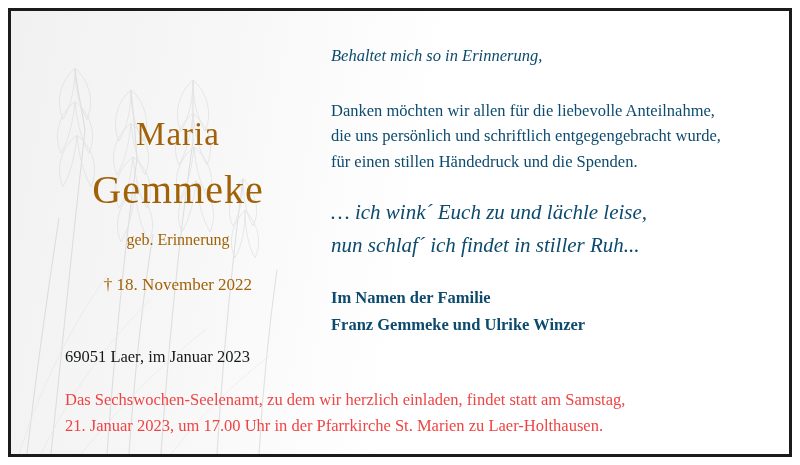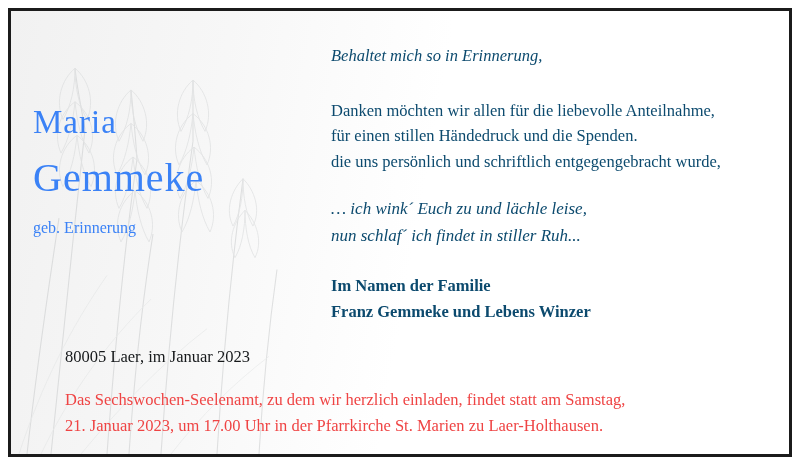--- a/index.html
+++ b/index.html
@@ -49,24 +49,24 @@
   .content {
     position: relative;
     width: 100%;
     height: 100%;
   }
 
   
   .name-block {
     position: absolute;
     left: 22px;
-    top: 92px;
+    top: 104px;
     width: 290px;
-    text-align: left;
-    color: #3b82f6;
+    text-align: center;
+    color: #a16207;
   }
   .name-line-1 {
     font-size: 33px;
     letter-spacing: 1px;
     line-height: 1.18;
   }
   .name-line-2 {
     font-size: 40px;
     letter-spacing: 1px;
     line-height: 1.18;
@@ -96,21 +96,21 @@
     line-height: 1.55;
   }
   .thanks {
     margin-top: 29px;
     font-size: 16.5px;
     line-height: 1.55;
   }
   .verse2 {
     margin-top: 22px;
     font-style: italic;
-    font-size: 17px;
+    font-size: 21px;
     line-height: 1.55;
   }
   .family {
     margin-top: 24px;
     font-weight: bold;
     font-size: 16.5px;
     line-height: 1.6;
   }
 
   
@@ -191,46 +191,47 @@
       </g>
     </svg>
 
     <div class="content">
 
       <div class="name-block">
         <div class="name-line-1">Maria</div>
         <div class="name-line-2">Gemmeke</div>
         <div class="maiden-name">geb. Erinnerung</div>
         <div class="dates">
+          <div>† 18. November 2022</div>
         </div>
       </div>
 
       <div class="right-col">
         <div class="verse">
           <div>Behaltet mich so in Erinnerung,</div>
         </div>
 
         <div class="thanks">
           <div>Danken möchten wir allen für die liebevolle Anteilnahme,</div>
+          <div>die uns persönlich und schriftlich entgegengebracht wurde,</div>
           <div>für einen stillen Händedruck und die Spenden.</div>
-          <div>die uns persönlich und schriftlich entgegengebracht wurde,</div>
         </div>
 
         <div class="verse2">
           <div>… ich wink´ Euch zu und lächle leise,</div>
           <div>nun schlaf´ ich findet in stiller Ruh...</div>
         </div>
 
         <div class="family">
           <div>Im Namen der Familie</div>
-          <div>Franz Gemmeke und Lebens Winzer</div>
+          <div>Franz Gemmeke und Ulrike Winzer</div>
         </div>
       </div>
 
-      <div class="place-line">80005 Laer, im Januar 2023</div>
+      <div class="place-line">69051 Laer, im Januar 2023</div>
 
       <div class="notice">
         <div>Das Sechswochen-Seelenamt, zu dem wir herzlich einladen, findet statt am Samstag,</div>
         <div>21. Januar 2023, um 17.00 Uhr in der Pfarrkirche St. Marien zu Laer-Holthausen.</div>
       </div>
 
     </div>
   </div>
 </div>
 

